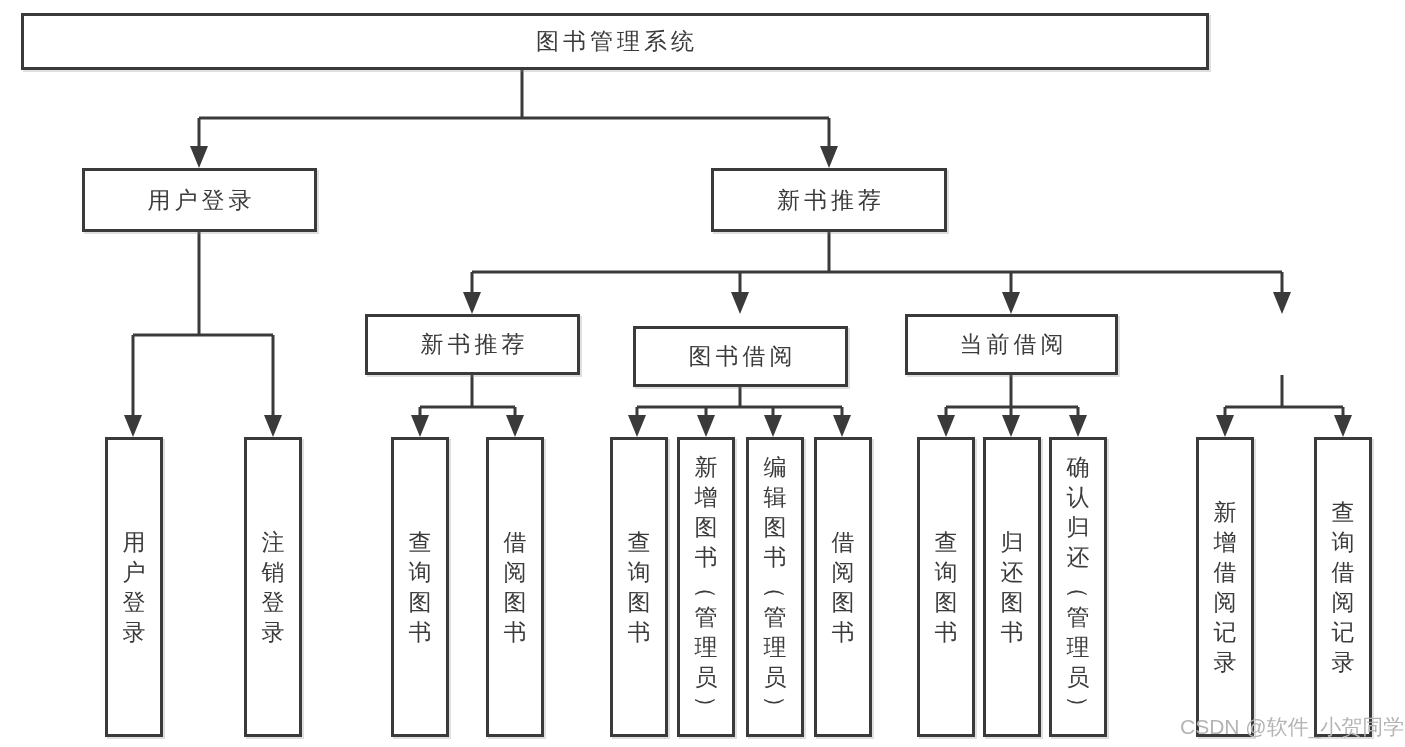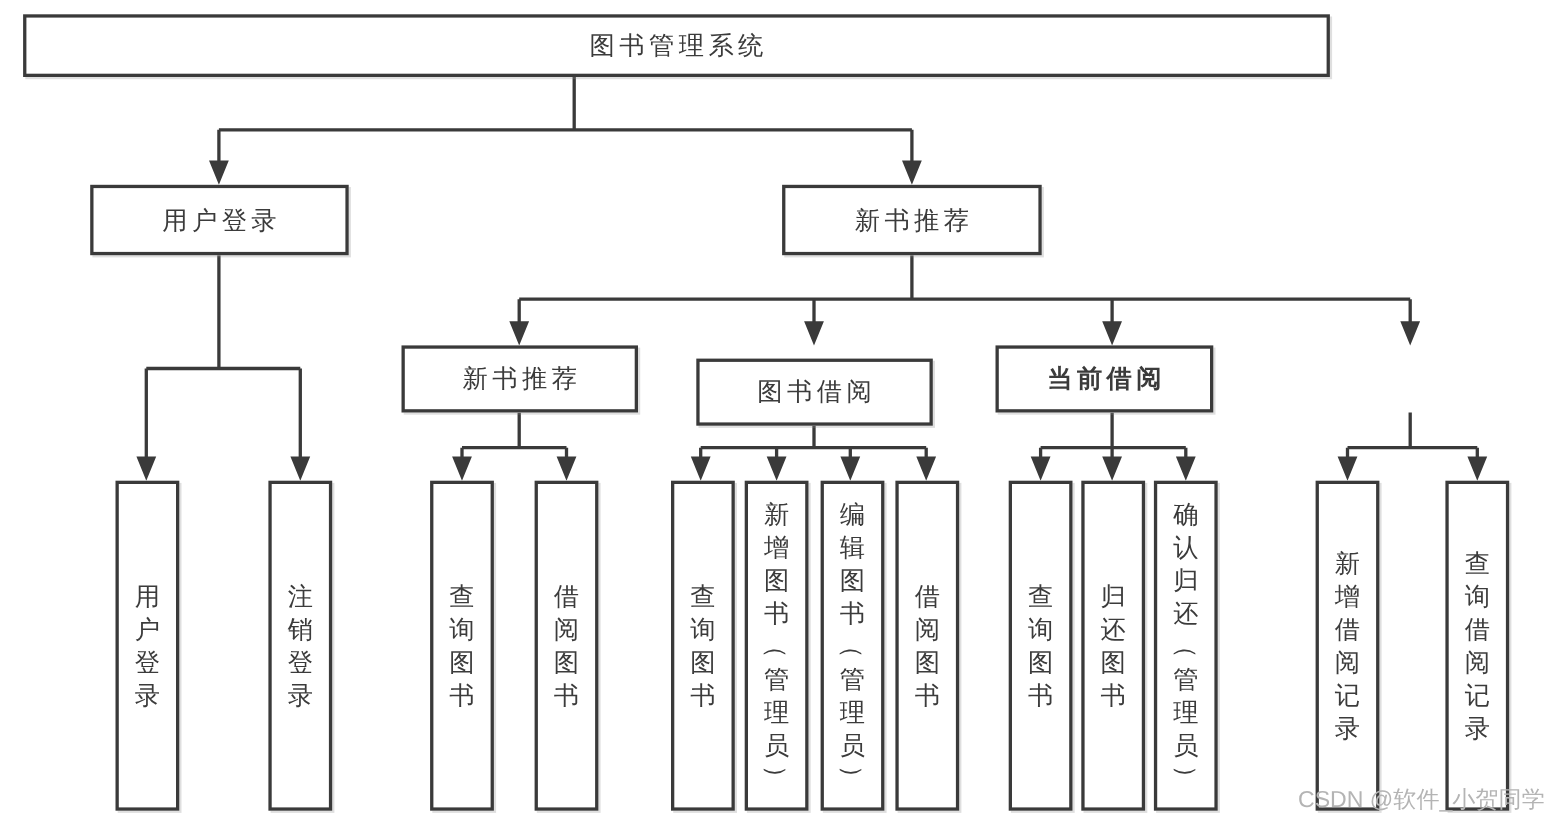--- a/index.html
+++ b/index.html
@@ -113,21 +113,21 @@
   <div class="node" style="left:711px; top:168px; width:236px; height:64px;">
     <span class="label">新书推荐</span>
   </div>
 
   <div class="node" style="left:365px; top:314px; width:215px; height:61px;text-align:center;">
     <span class="label">新书推荐</span>
   </div>
   <div class="node" style="left:633px; top:326px; width:215px; height:61px;">
     <span class="label">图书借阅</span>
   </div>
-  <div class="node" style="left:905px; top:314px; width:198px; height:61px;font-weight:bold;">
+  <div class="node" style="left:905px; top:314px; width:213px; height:61px;">
     <span class="label">当前借阅</span>
   </div>
 
   <div class="node leaf" style="left:105px; top:437px; width:58px; height:300px;">
     <span class="vtext">
         <span>用</span>
         <span>户</span>
         <span>登</span>
         <span>录</span>
       </span>

